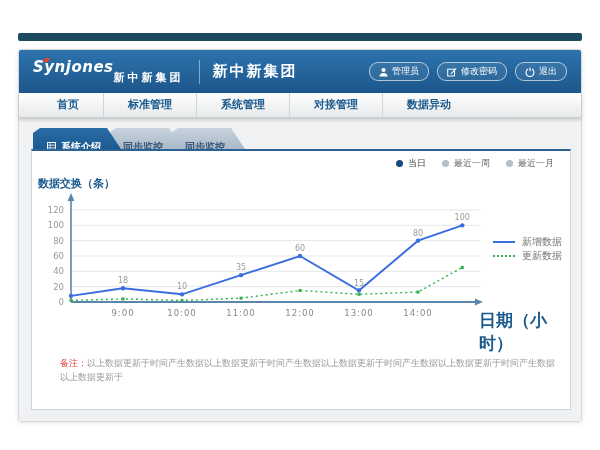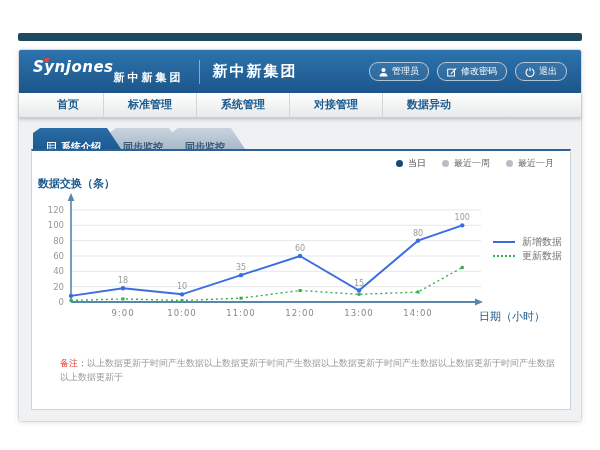--- a/index.html
+++ b/index.html
@@ -52,21 +52,21 @@
   .panel-box{position:relative;background:#fff;height:261px;
     border:1px solid #ccd4db;border-top:2px solid #2b6293}
 
   .filters{position:absolute;top:6px;right:16px;display:flex;gap:16px;align-items:center}
   .filter{display:flex;align-items:center;gap:5px;font-size:9px;color:#666;cursor:pointer}
   .radio-dot{width:7px;height:7px;border-radius:50%;background:#b7bec6}
   .filter.selected .radio-dot{background:#17497b}
   .filter.selected{color:#444}
 
   .y-title{position:absolute;top:25px;left:6px;font-size:11px;font-weight:bold;color:#1b5a8e}
-  .x-title{position:absolute;top:158px;left:447px;font-size:11px;font-weight:normal;color:#1b5a8e}
+  .x-title{position:absolute;top:158px;left:447px;font-size:17px;font-weight:bold;color:#1b5a8e}
   .chart-svg{position:absolute;left:7px;top:38px}
 
   .legend{position:absolute;right:8px;top:84px;display:flex;flex-direction:column;gap:0}
   .legend-entry{display:flex;align-items:center;gap:7px;font-size:10px;color:#777;cursor:pointer}
   .sample{width:22px;height:0;border-top-width:2px}
 
   .footnote{position:absolute;left:28px;right:14px;top:206px;font-size:9px;
     color:#9a9a9a;line-height:1.5}
   .footnote .prefix{color:#e03a3a}
 </style>

